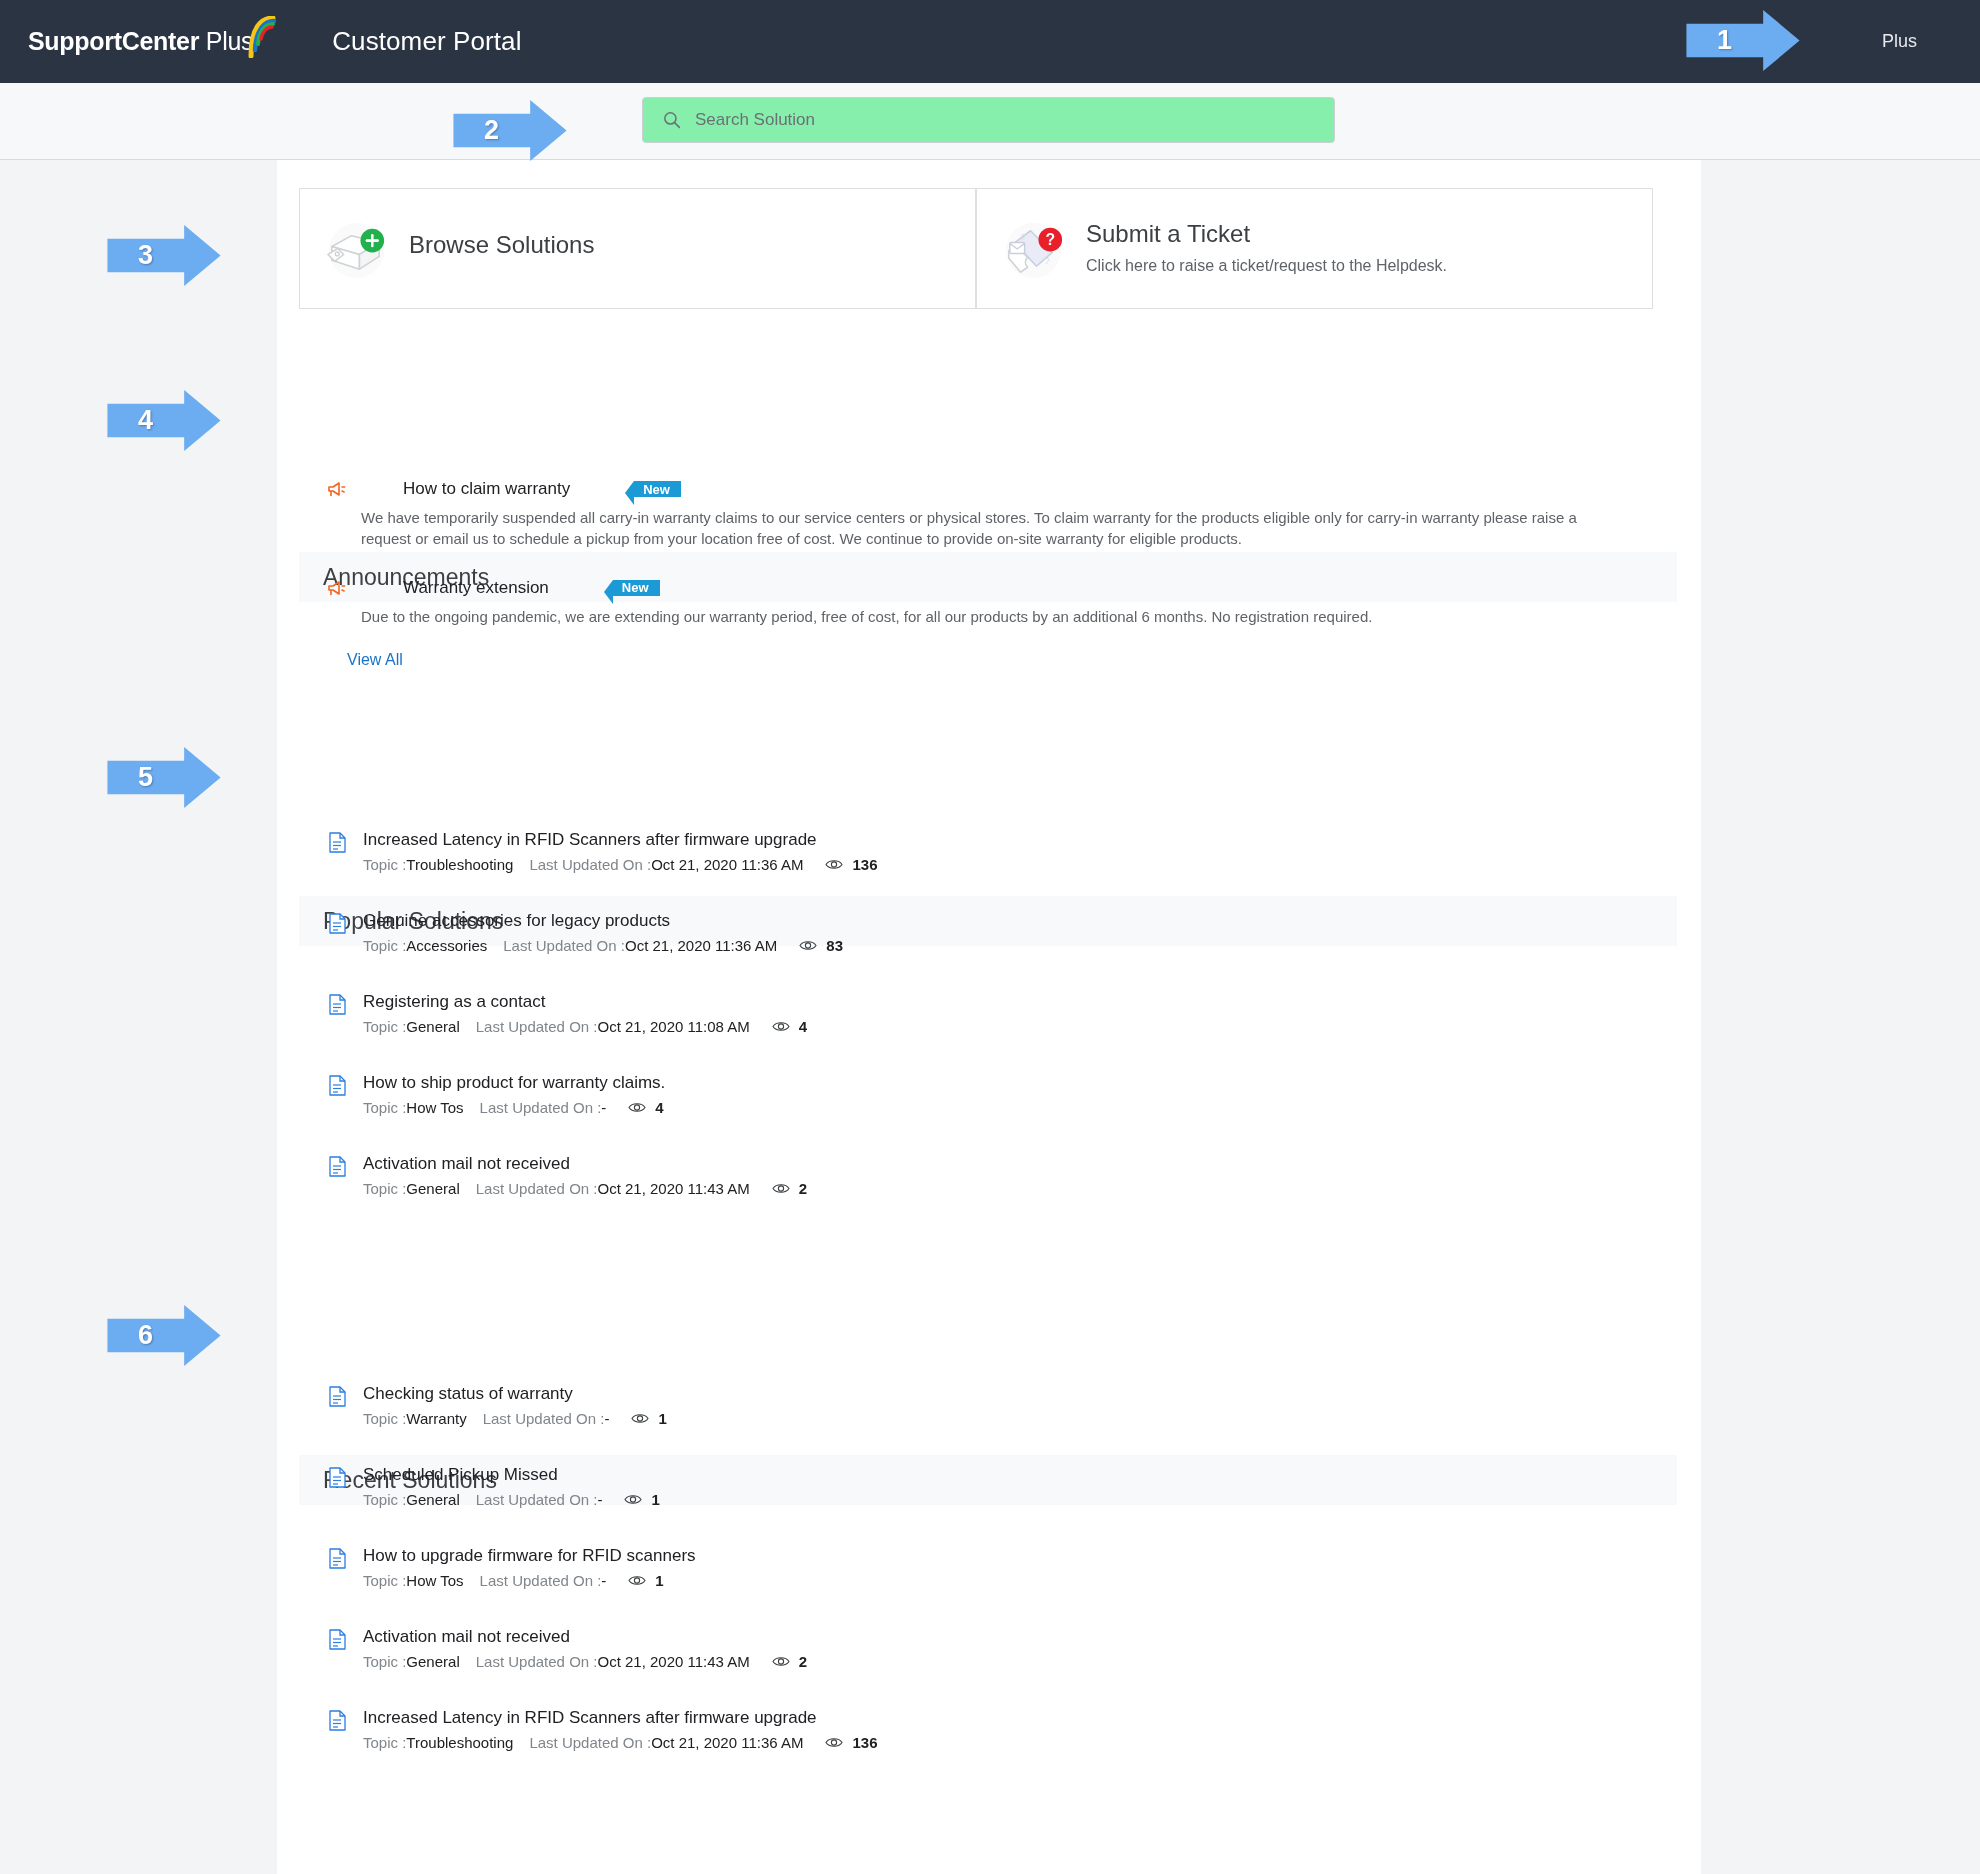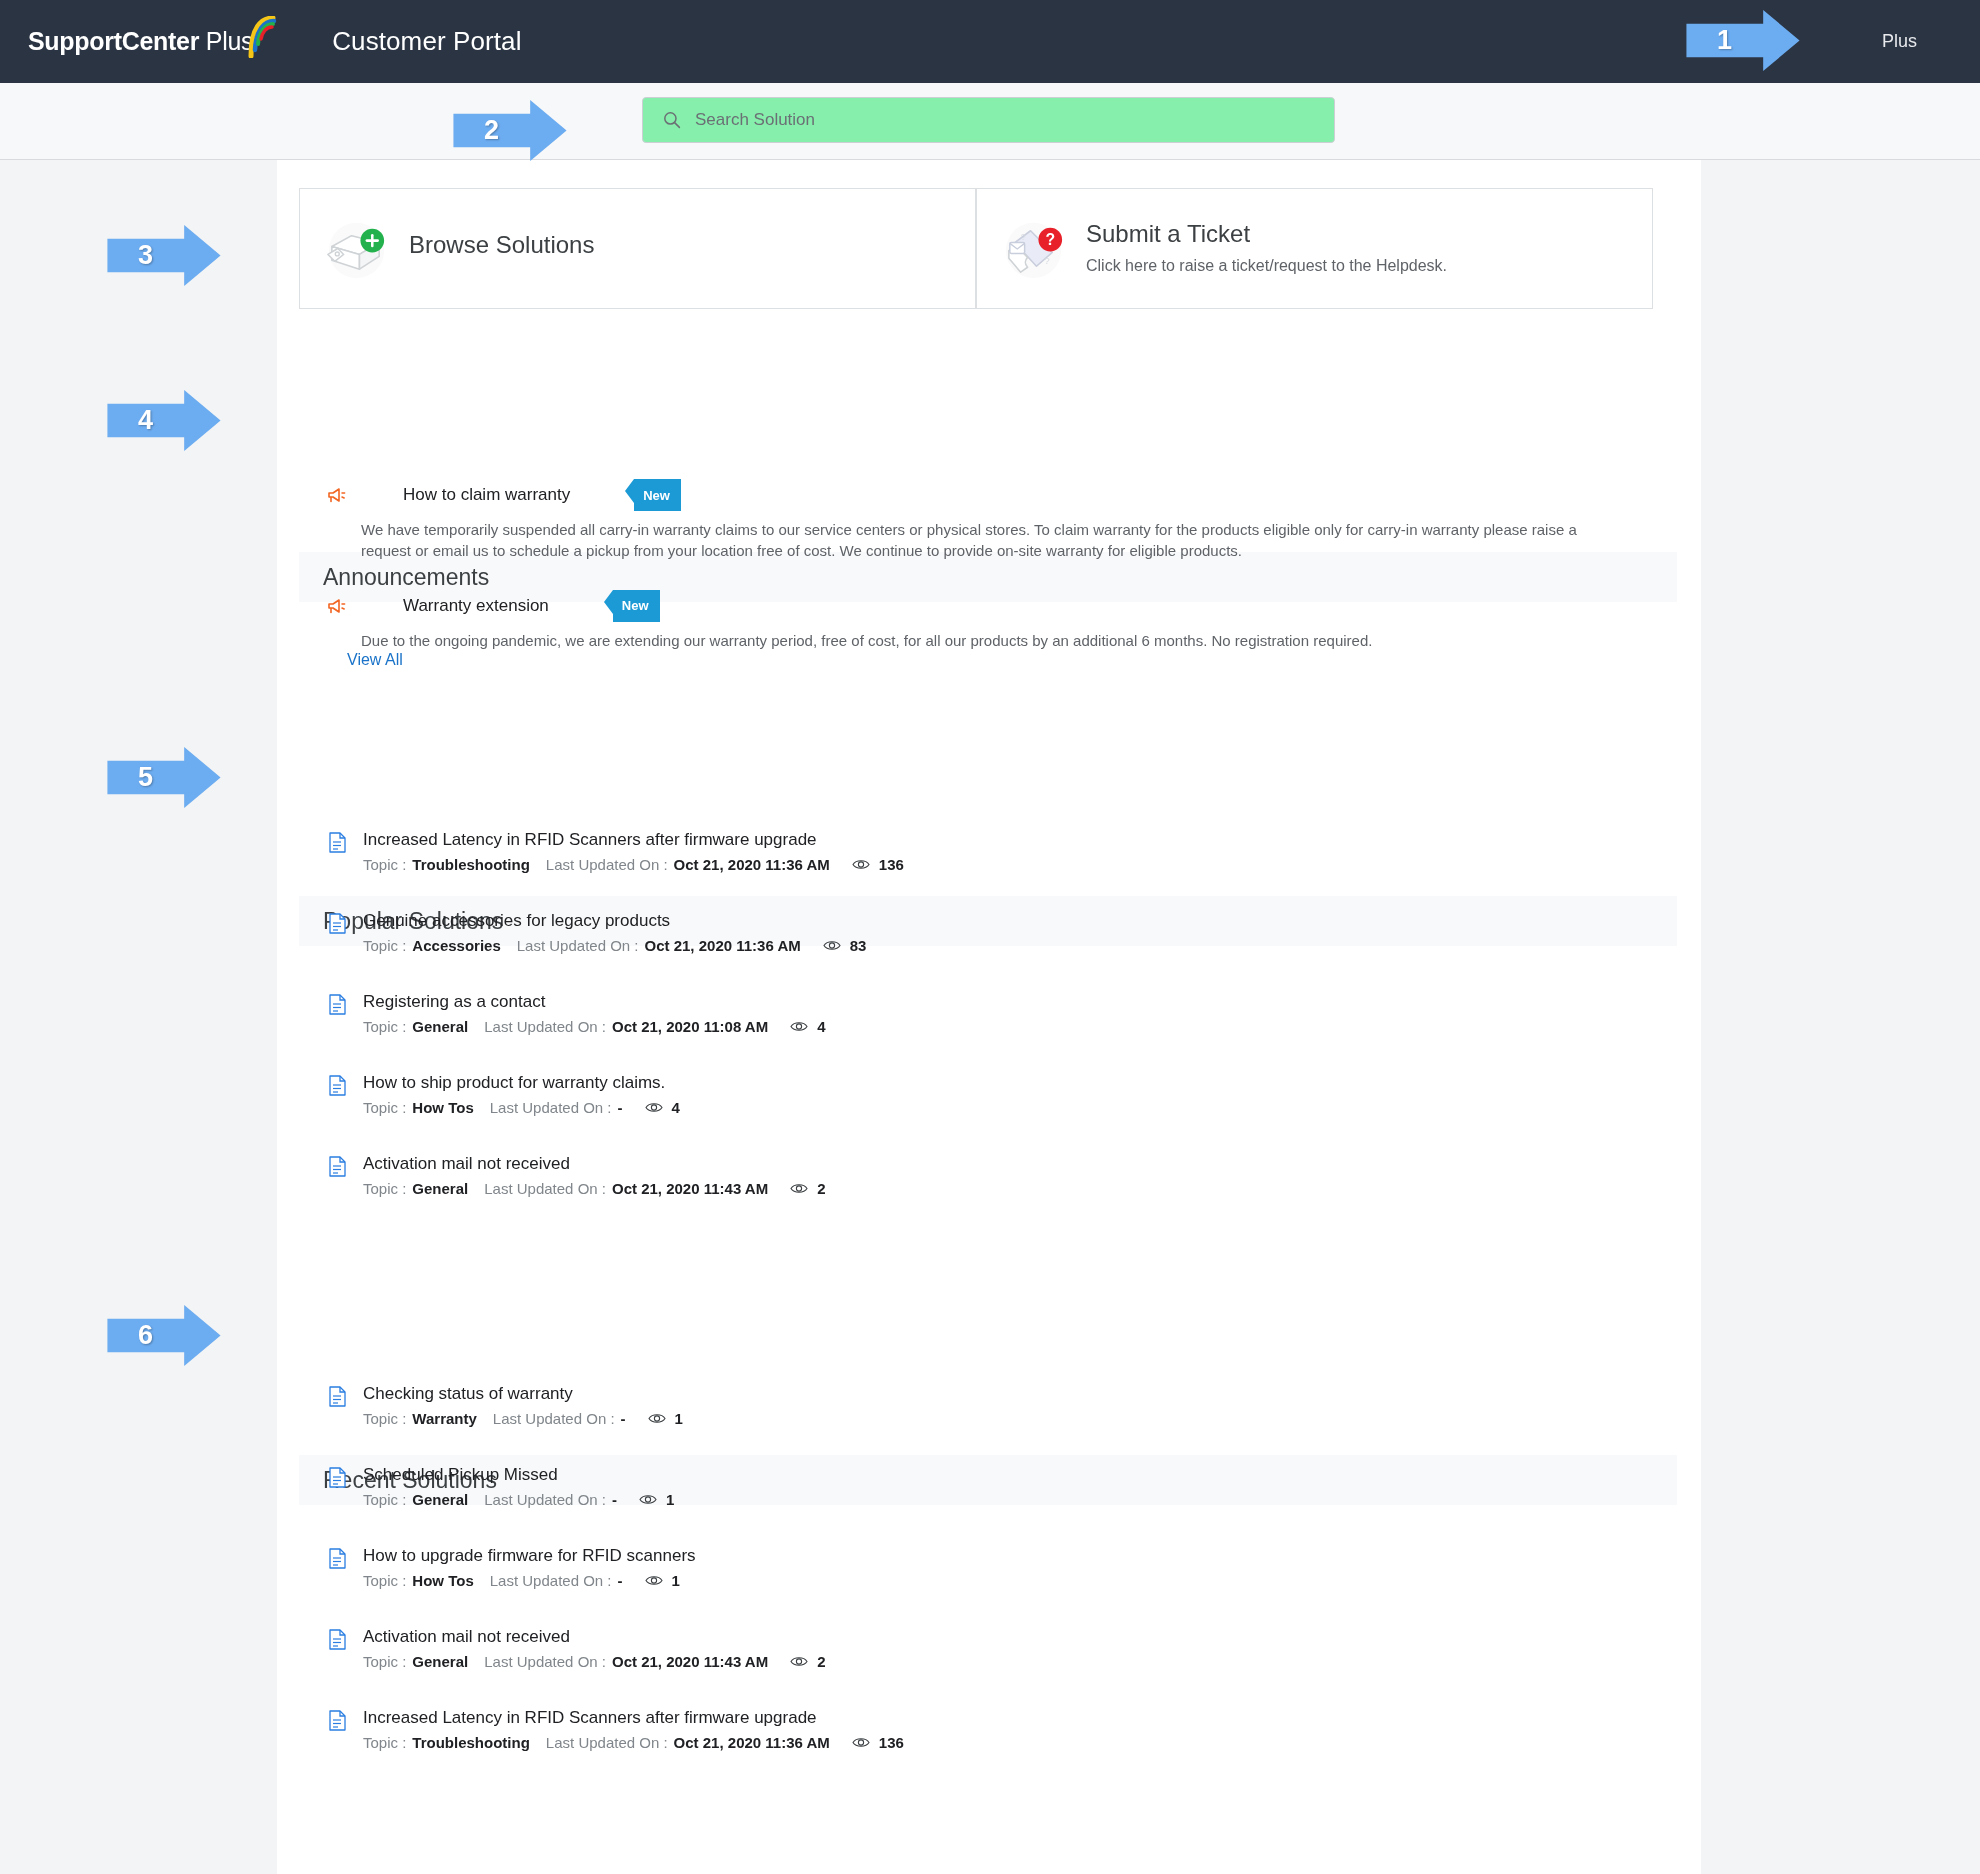--- a/index.html
+++ b/index.html
@@ -118,21 +118,21 @@
   .announce-head { display: flex; align-items: center; gap: 42px; }
   .megaphone-icon { width: 20px; height: 18px; flex: none; }
   .announce-title {
     font-size: 17px; color: #202124;
     margin-left: 14px; cursor: pointer;
   }
   .new-badge {
     position: relative; margin-left: 22px;
     background: #1b9ad6; color: #ffffff;
     font-size: 13px; font-weight: bold;
-    padding: 4px 11px 4px 9px; height: 32px;
+    padding: 4px 11px 4px 9px; height: 16px;
     display: flex; align-items: center;
   }
   .new-badge::before {
     content: ""; position: absolute; left: -9px; top: 0;
     width: 0; height: 0;
     border-top: 12px solid transparent;
     border-bottom: 12px solid transparent;
     border-right: 9px solid #1b9ad6;
   }
   .announce-body {
@@ -153,21 +153,21 @@
   #list-recent  { top: 1384px; }
   .solution-item { display: flex; margin-bottom: 38px; }
   .doc-icon { width: 17px; height: 21px; flex: none; margin-top: 2px; }
   .sol-body { margin-left: 17px; }
   .sol-title { font-size: 17px; color: #202124; cursor: pointer; }
   .sol-meta {
     margin-top: 6px; display: flex; align-items: center;
     font-size: 15px; white-space: nowrap;
   }
   .meta-label { color: #80868b; }
-  .meta-value { color: #202124; font-weight: bold; margin-left: 6px; }
+  .meta-value { color: #202124; font-weight: normal; }
   .meta-gap { width: 16px; }
   .views { display: flex; align-items: center; margin-left: 22px; }
   .eye-icon { width: 18px; height: 13px; }
   .views-count { font-size: 15px; color: #202124; font-weight: bold; margin-left: 9px; }
 
   
   .marker { position: absolute; display: block; }
   .marker svg { display: block; }
   .marker .num {
     position: absolute; left: 0; top: 0;

